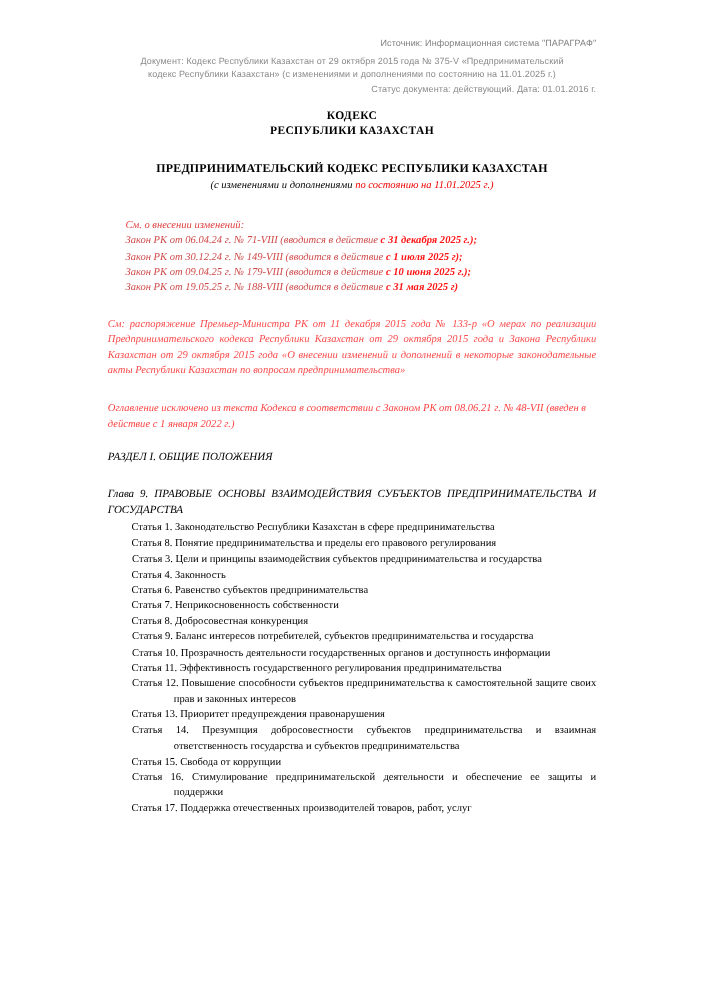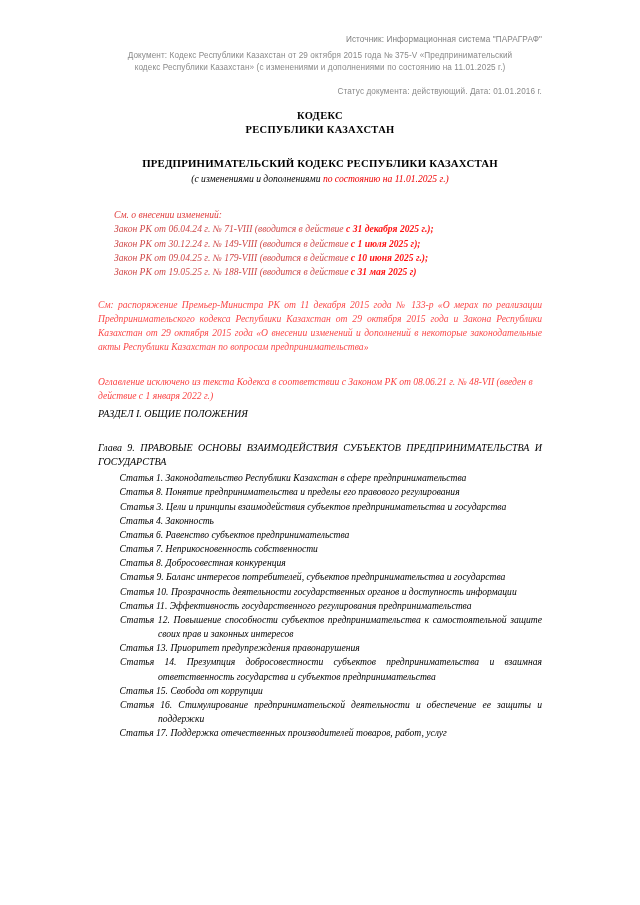--- a/index.html
+++ b/index.html
@@ -40,21 +40,21 @@
     line-height: 12.6px;
     margin: 0;
     letter-spacing: .1px;
   }
   .status-line {
     text-align: right;
     font-family: "Liberation Sans", "DejaVu Sans", sans-serif;
     font-size: 8.2px;
     color: #8a8a8a;
     line-height: 12.6px;
-    margin: 11px 0 0 0;
+    margin: 1px 0 0 0;
     letter-spacing: .1px;
   }
 
   
   .title-block {
     text-align: center;
     margin-top: 11px;
   }
   .title-main {
     font-weight: bold;
@@ -108,40 +108,39 @@
     font-size: 9.6px;
     line-height: 14.1px;
     color: #fb4343;
     text-align: left;
   }
   .razdel {
     font-style: italic;
     font-size: 10px;
     line-height: 14.1px;
     color: #000;
-    margin-top: 4px;
+    margin-top: 16px;
   }
 
   
   .chapter {
     margin-top: 19px;
     font-style: italic;
     font-size: 10px;
     line-height: 14.4px;
     text-align: justify;
     text-justify: inter-word;
   }
   .chapter > span { display: inline; }
 
   
   .articles {
     margin-top: 2px;
   }
   .article {
-    font-style: italic;
     font-size: 9.6px;
     line-height: 14.15px;
     text-align: justify;
     text-justify: inter-word;
     padding-left: 22px;
     text-indent: -0.5px;
     margin: 0;
   }
   .article.hang {
     padding-left: 60px;

